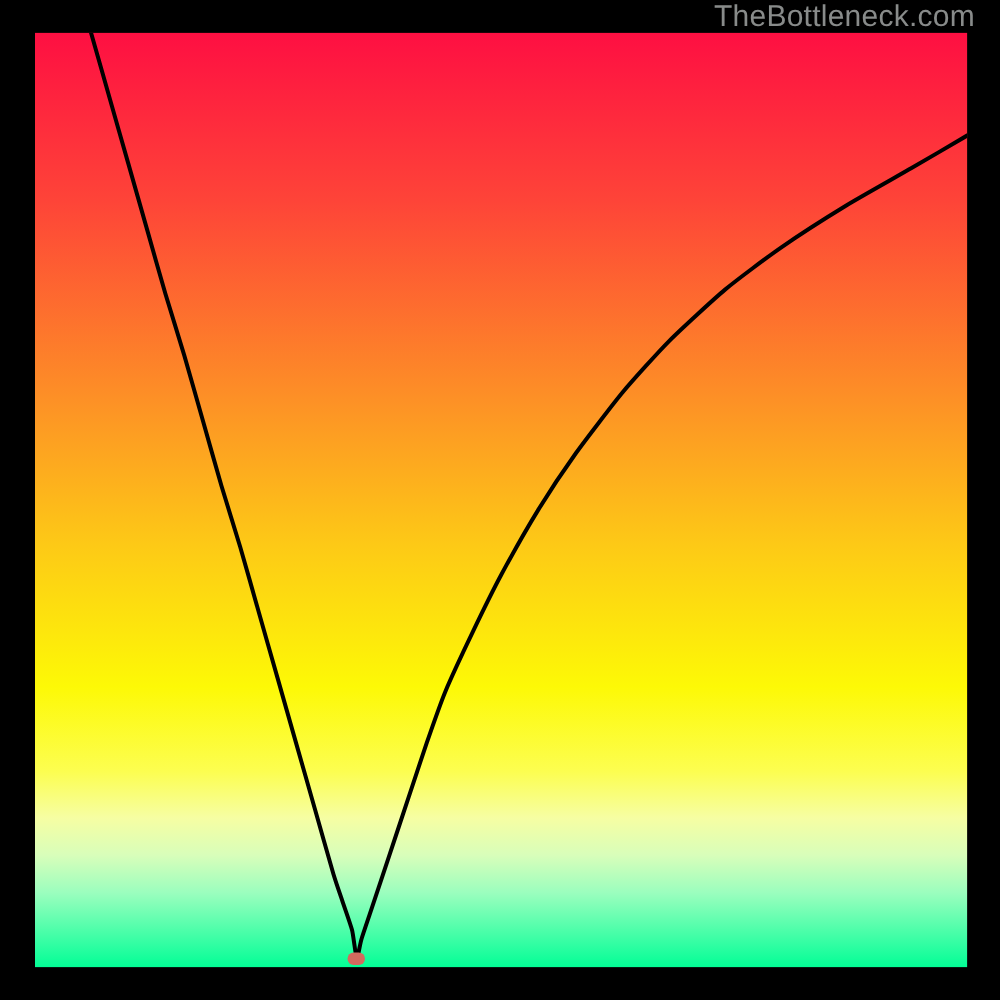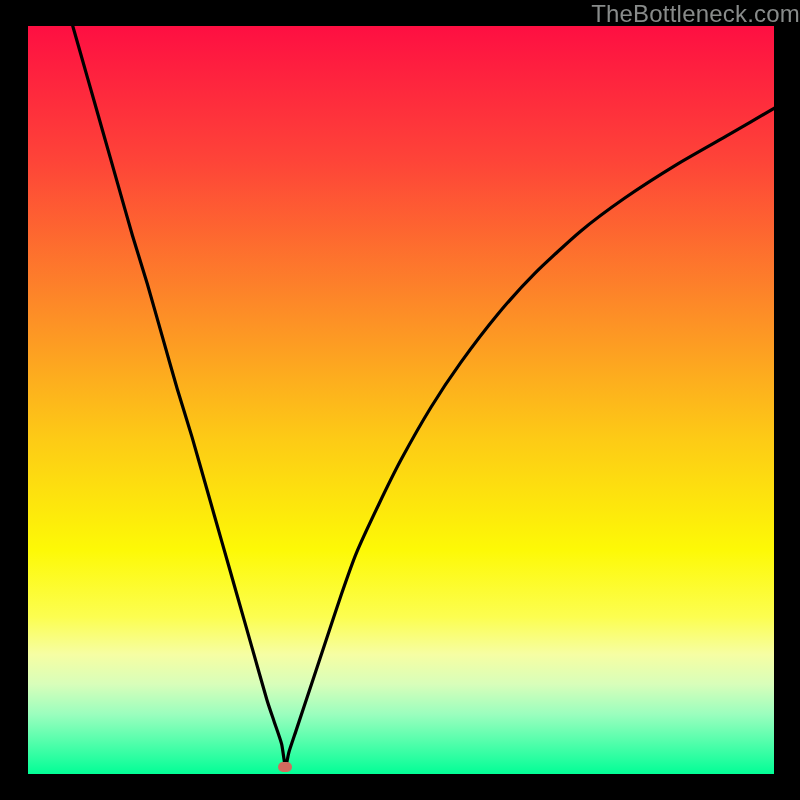--- a/index.html
+++ b/index.html
@@ -12,21 +12,21 @@
     font-family: Arial, Helvetica, sans-serif;
   }
   .chart-wrap {
     position: relative;
     width: 800px;
     height: 800px;
   }
   .watermark {
     position: absolute;
     top: 0;
-    right: 0;
+    right: 20px;
     color: #888b8a;
     font-size: 24px;
     font-weight: 500;
     letter-spacing: 0.2px;
     z-index: 20;
   }
   .plot-frame {
     position: absolute;
     left: 28px;
     top: 26px;

